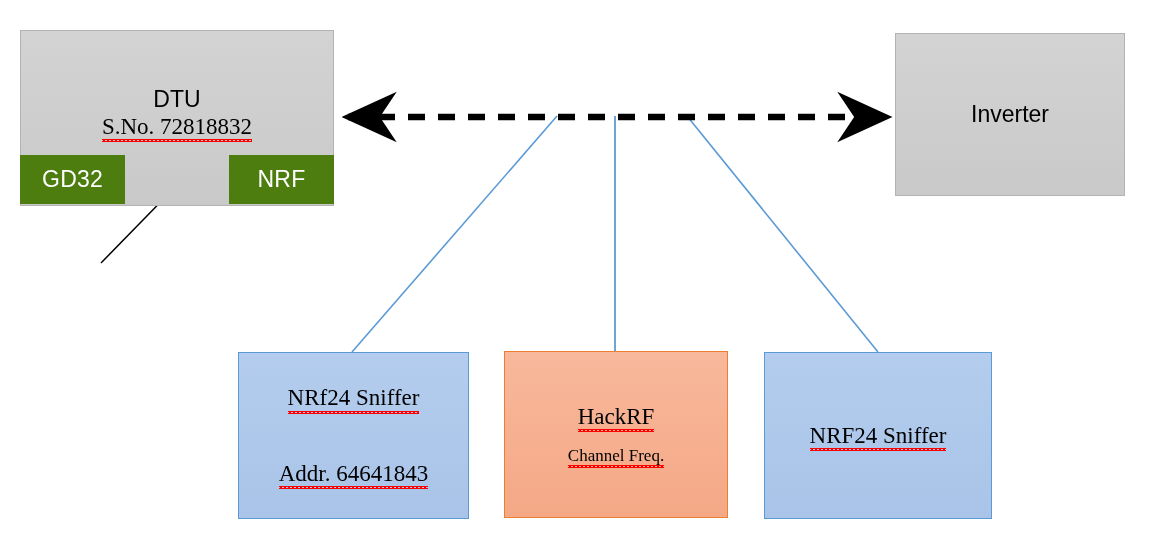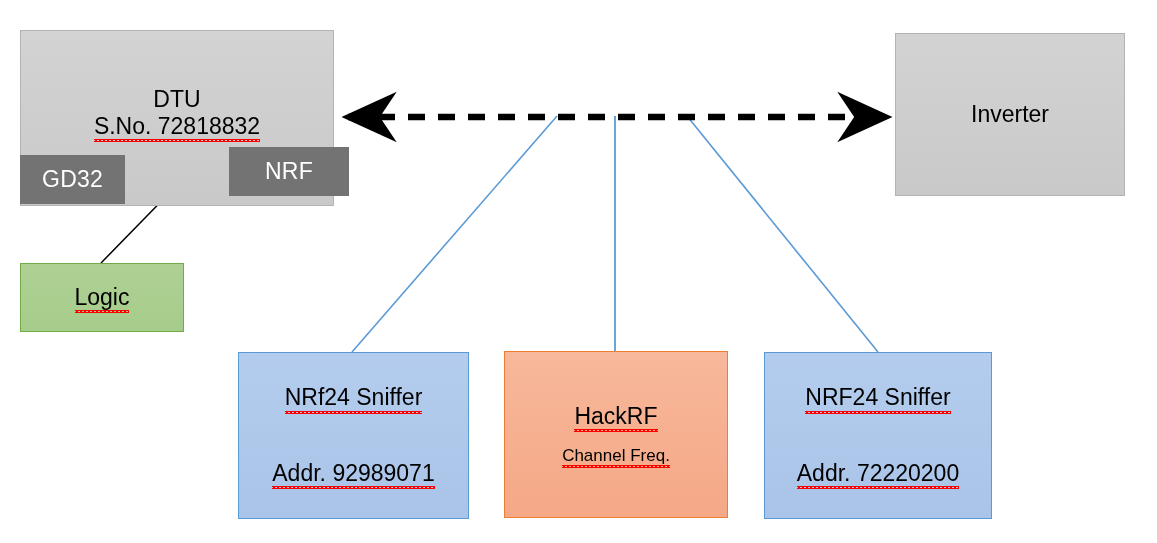--- a/index.html
+++ b/index.html
@@ -29,21 +29,21 @@
     color: #000000;
   }
   
   .gray-box {
     background: linear-gradient(to bottom, #d3d3d3 0%, #c9c9c9 100%);
     border: 1px solid #b3b3b3;
     font-size: 23px;
   }
   
   .black-box {
-    background: #737373;
+    background: #4d7c0f;
     color: #ffffff;
     border: 0;
     font-size: 23px;
     letter-spacing: 0.2px;
   }
   
   .blue-box {
     background: linear-gradient(to bottom, #b4cdee 0%, #a9c4e8 100%);
     border: 1px solid #5b9bd5;
     font-size: 23px;
@@ -61,20 +61,21 @@
     border: 1px solid #70ad47;
     font-size: 23px;
   }
   .small-line {
     font-size: 17px;
   }
   
   .sq {
     position: relative;
     white-space: nowrap;
+    font-family: Liberation Serif, serif;
   }
   .sq::after {
     content: "";
     position: absolute;
     left: 0;
     right: 0;
     bottom: -2px;
     height: 3px;
     background-image:
       linear-gradient(45deg, transparent 40%, #ff0000 40%, #ff0000 60%, transparent 60%),
@@ -127,40 +128,36 @@
 
   <div class="box gray-box" style="left:20px; top:30px; width:314px; height:176px; z-index:2; justify-content:flex-start; padding-top:55px;">
     <span class="line-row">DTU</span>
     <span class="line-row sq">S.No. 72818832</span>
   </div>
 
   <div class="box black-box" style="left:20px; top:155px; width:105px; height:49px; z-index:3;">
     <span>GD32</span>
   </div>
 
-  <div class="box black-box" style="left:229px; top:147px; width:120px; height:49px; z-index:3;">
+  <div class="box black-box" style="left:229px; top:155px; width:105px; height:49px; z-index:3;">
     <span>NRF</span>
   </div>
 
-  <div class="box green-box" style="left:20px; top:263px; width:164px; height:69px; z-index:2;">
-    <span class="sq">Logic</span>
-  </div>
 
   <div class="box gray-box" style="left:895px; top:33px; width:230px; height:163px; z-index:2;">
     <span class="line-row">Inverter</span>
   </div>
 
   <div class="box blue-box" style="left:238px; top:352px; width:231px; height:167px; z-index:2;">
     <span class="line-row sq">NRf24 Sniffer</span>
-    <span class="line-row sq">Addr. 92989071</span>
+    <span class="line-row sq">Addr. 64641843</span>
   </div>
 
   <div class="box orange-box" style="left:504px; top:351px; width:224px; height:167px; z-index:2;gap:16px;">
     <span class="line-row sq">HackRF</span>
     <span class="line-row small-line sq">Channel Freq.</span>
   </div>
 
   <div class="box blue-box" style="left:764px; top:352px; width:228px; height:167px; z-index:2;">
     <span class="line-row sq">NRF24 Sniffer</span>
-    <span class="line-row sq">Addr. 72220200</span>
   </div>
 
 </div>
 
 </body></html>

